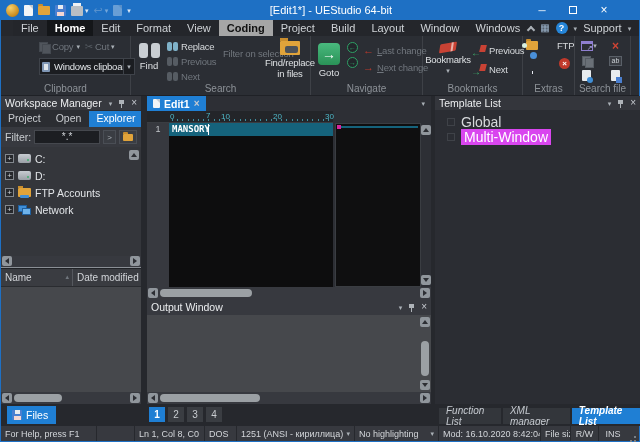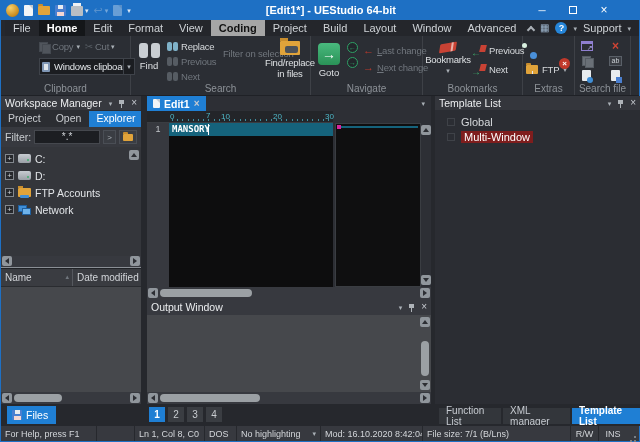--- a/index.html
+++ b/index.html
@@ -7,38 +7,38 @@
   body{font-family:"Liberation Sans",sans-serif;font-size:11px;color:#d6d9dc;background:#26282d;position:relative;}
   #win{position:absolute;inset:0;border:1px solid #1e70c4;border-top:none;}
   .abs{position:absolute;}
   .flex{display:flex;align-items:center;}
   .dim{color:#70767d;}
   .dd{font-size:7px;color:#aab0b6;line-height:1;}
   
   #titlebar{position:absolute;left:0;top:0;right:0;height:20px;background:#1e70c4;display:flex;align-items:center;}
   .qat{display:flex;align-items:center;gap:5px;padding-left:5px;}
   .qat .dd{color:#dce8f5;}
-  .ttl{flex:1;text-align:center;color:#fff;font-weight:bold;font-size:11px;}
+  .ttl{flex:1;text-align:center;color:#fff;font-weight:normal;font-size:11px;}
   .winctl{display:flex;gap:9px;margin-right:24px;}
   .wbtn{width:22px;height:14px;display:flex;align-items:center;justify-content:center;color:#fff;font-size:10px;}
   .maxbox{width:8px;height:8px;border:1px solid #fff;}
   
   .ic-logo{width:13px;height:13px;border-radius:50%;background:radial-gradient(circle at 35% 30%,#f8d06a,#c98a1d 70%,#8a5c10);}
   .ic-page{width:9px;height:11px;background:#f2f5f7;border-radius:1px;position:relative;}
   .ic-page::after{content:"";position:absolute;right:0;top:0;border:2px solid #c3cad1;border-left-color:transparent;border-bottom-color:transparent;}
   .ic-folder{width:12px;height:9px;background:#e0a33a;border-radius:1px;position:relative;}
   .ic-folder::before{content:"";position:absolute;left:0;top:-2px;width:5px;height:2px;background:#c88d2d;border-radius:1px 1px 0 0;}
   .ic-floppy{width:11px;height:11px;background:#4a7fd0;border-radius:1px;position:relative;}
   .ic-floppy::before{content:"";position:absolute;left:3px;top:0;width:5px;height:4px;background:#e8ecf0;}
   .ic-floppy::after{content:"";position:absolute;left:2px;bottom:0;width:7px;height:4px;background:#f4d7d2;}
   .ic-printer{width:12px;height:10px;position:relative;background:#b8bec4;border-radius:1px;margin-top:2px;}
   .ic-printer::before{content:"";position:absolute;left:2px;top:-3px;width:8px;height:3px;background:#eef1f3;}
   .ic-undo{font-size:11px;color:#9db9d8;line-height:1;}
   
-  #menubar{position:absolute;left:4px;top:20px;right:0;height:16px;background:#24262b;display:flex;align-items:stretch;}
+  #menubar{position:absolute;left:12px;top:20px;right:0;height:16px;background:#24262b;display:flex;align-items:stretch;}
   .mtab{padding:0 8px;line-height:16px;color:#cfd3d7;cursor:default;}
   .mtab.active{background:#141619;color:#fff;font-weight:bold;}
   .mtab.hilite{background:#a6a6a6;color:#111;font-weight:bold;}
   .menu-right{margin-left:auto;display:flex;align-items:center;gap:6px;padding-right:8px;}
   .chev-up{width:6px;height:6px;border-left:2px solid #aab0b6;border-top:2px solid #aab0b6;transform:rotate(45deg);margin-top:3px;}
   .ic-grid{color:#9fb7cf;font-size:10px;line-height:1;}
   .ic-help{width:12px;height:12px;border-radius:50%;background:#2585d8;color:#fff;font-weight:bold;font-size:9px;display:flex;align-items:center;justify-content:center;}
   .support{color:#cfd3d7;}
   
   #ribbon{position:absolute;left:0;top:36px;right:0;height:60px;background:#2b2e34;border-bottom:1px solid #1f2126;display:flex;}
@@ -170,24 +170,24 @@
   .ovs{position:absolute;right:1px;top:2px;bottom:2px;width:11px;display:flex;flex-direction:column;align-items:center;gap:2px;}
   .ovs .vthumb{width:8px;height:42px;background:#9ba0a4;border-radius:4px;margin-top:12px;}
   .ovs .spacer{flex:1;}
   .ohscroll{height:12px;}
   .otabs{height:22px;display:flex;gap:3px;padding:3px 0 0 2px;background:#26282d;}
   .otab{min-width:16px;height:15px;background:#3a3d42;color:#c9ccd0;font-size:10px;display:flex;align-items:center;justify-content:center;padding:0 4px;}
   .otab.sel{background:#1f7fd4;color:#fff;font-weight:bold;}
   
   #right{position:absolute;left:434px;top:96px;width:205px;height:330px;display:flex;flex-direction:column;background:#2b2d33;}
   .tpl-content{flex:1;background:#2b2d33;padding-top:4px;}
-  .titem{height:15px;display:flex;align-items:center;padding-left:12px;gap:6px;font-size:11px;color:#d6d9dc;}
+  .titem{height:15px;display:flex;align-items:center;padding-left:12px;gap:6px;font-size:14px;color:#d6d9dc;}
   .fexp{width:8px;height:8px;border:1px solid #3f4248;flex:none;}
-  .titem .sel{background:#7f1d1d;color:#fff;padding:0 3px;}
-  .rtabs{height:22px;display:flex;gap:2px;padding:4px 0 0 4px;background:#26282d;}
+  .titem .sel{background:#d946ef;color:#fff;padding:0 3px;}
+  .rtabs{height:22px;display:flex;gap:2px;padding:4px 0 0 4px;background:#26282d;font-style:italic;}
   .rtab{height:16px;display:flex;align-items:center;padding:0 7px;font-size:10px;color:#c6cad0;background:#33363b;}
   .rtab.sel{background:#1f7fd4;color:#fff;font-weight:bold;}
   
   .vsplit{position:absolute;top:96px;height:330px;width:6px;background:#26282d;}
   
   #status{position:absolute;left:0;right:0;bottom:0;height:16px;background:#37393f;border-top:1px solid #26282d;display:flex;align-items:stretch;font-size:9px;color:#d3d6da;}
   .seg{border-right:1px solid #26282d;display:flex;align-items:center;padding:0 4px;white-space:nowrap;overflow:hidden;flex:none;}
   .seg .dd{margin-left:auto;padding-left:3px;}
   .grip{width:12px;position:relative;}
   .grip::after{content:"";position:absolute;right:3px;bottom:3px;width:2px;height:2px;background:#7a8086;box-shadow:-4px 4px 0 #7a8086,0 4px 0 #7a8086,-4px 0 0 transparent,-8px 8px 0 0 transparent;}
@@ -228,21 +228,21 @@
     <span class="mtab">File</span>
     <span class="mtab active">Home</span>
     <span class="mtab">Edit</span>
     <span class="mtab">Format</span>
     <span class="mtab">View</span>
     <span class="mtab hilite">Coding</span>
     <span class="mtab">Project</span>
     <span class="mtab">Build</span>
     <span class="mtab">Layout</span>
     <span class="mtab">Window</span>
-    <span class="mtab">Advanced</span>
+    <span class="mtab">Windows</span>
     <div class="menu-right">
       <span class="chev-up"></span>
       <span class="ic-grid">▦</span>
       <span class="ic-help">?</span>
       <span class="dd">▾</span>
       <span class="support">Support</span>
       <span class="dd">▾</span>
     </div>
   </div>
 
@@ -335,21 +335,21 @@
         </div>
         <div class="srow" style="margin-top:4px;">
           <span class="ic-bm-nav next"></span>
           <span class="sm">Next</span>
         </div>
       </div>
       <div class="glabel">Bookmarks</div>
     </div>
 
     <div class="rgroup" style="width:52px;">
-      <div class="abs flex" style="left:3px;top:4px;gap:4px;margin-top:24px;">
+      <div class="abs flex" style="left:3px;top:4px;gap:19px;">
         <span class="ic-folder"></span>
         <span class="sm">FTP</span>
         <span class="dd">▾</span>
       </div>
       <span class="abs circle-g" style="right:4px;top:4px;"></span>
       <span class="abs ic-cloud" style="left:4px;top:19px;"></span>
       <span class="abs circle-r" style="right:4px;top:22px;">×</span>
       <span class="abs ic-mouse" style="left:6px;top:34px;"></span>
       <div class="glabel">Extras</div>
     </div>
@@ -586,20 +586,24 @@
       <span class="rtab">XML manager</span>
       <span class="rtab sel">Template List</span>
     </div>
   </div>
 
   <div id="status">
     <span class="seg" style="width:96px;">For Help, press F1</span>
     <span class="seg" style="width:38px;"></span>
     <span class="seg" style="width:70px;">Ln 1, Col 8, C0</span>
     <span class="seg" style="width:32px;">DOS</span>
+    <span class="seg" style="width:118px;">
+      <span>1251 (ANSI - кириллица)</span>
+      <span class="dd">▾</span>
+    </span>
     <span class="seg" style="width:84px;">
       <span>No highlighting</span>
       <span class="dd">▾</span>
     </span>
     <span class="seg" style="width:102px;">Mod: 16.10.2020 8:42:04</span>
     <span class="seg" style="flex:1;">File size: 7/1 (B/Lns)</span>
     <span class="seg" style="width:28px;justify-content:center;">R/W</span>
     <span class="seg" style="width:28px;justify-content:center;border-right:none;">INS</span>
     <span class="grip"></span>
   </div>

